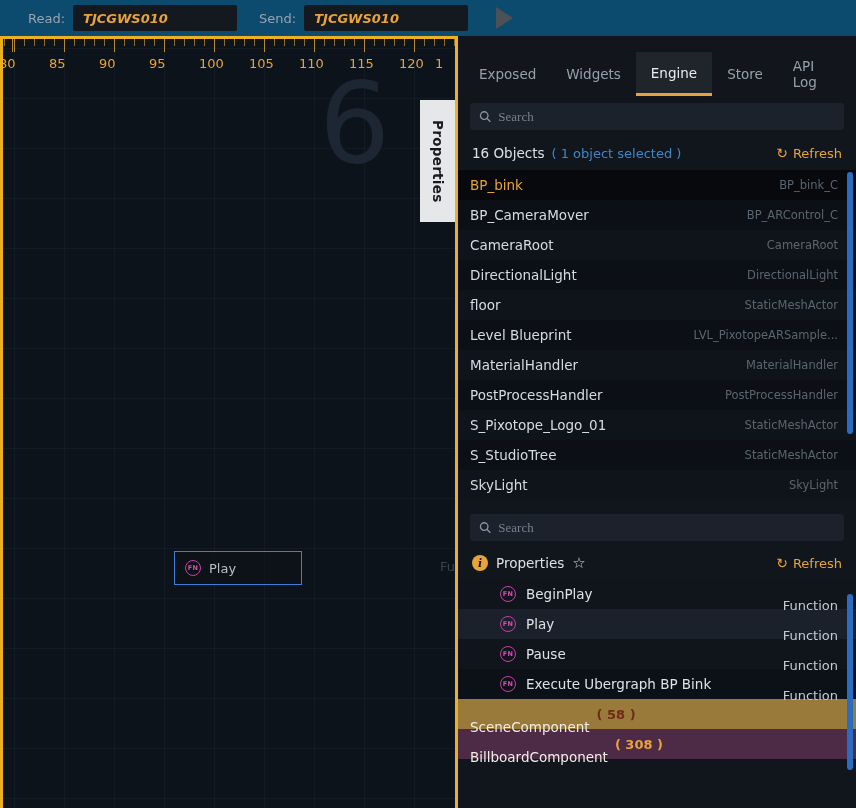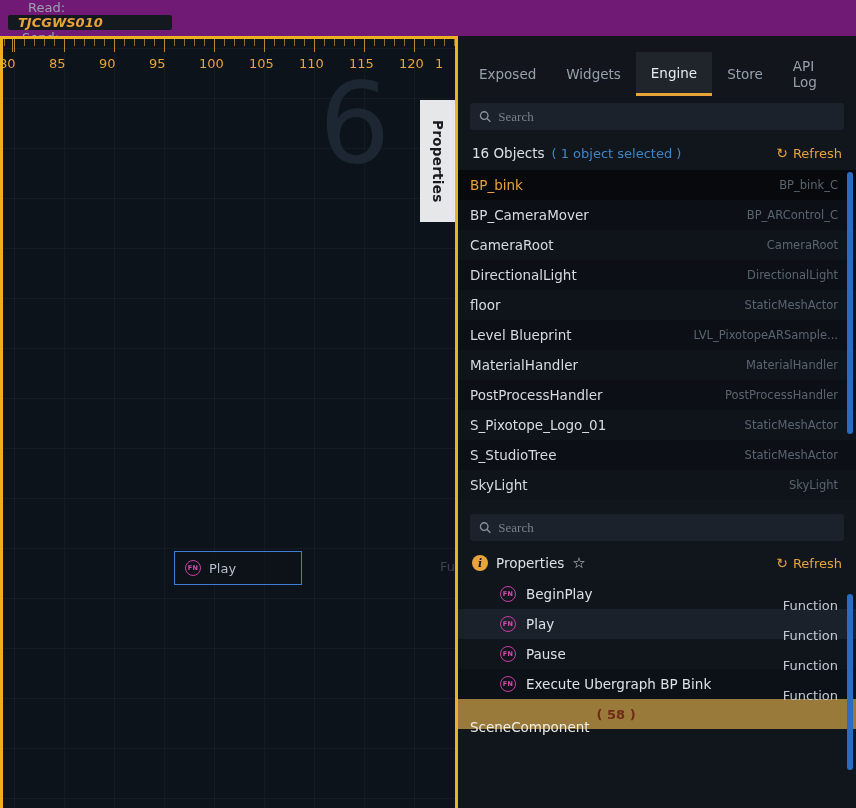--- a/index.html
+++ b/index.html
@@ -1,21 +1,21 @@
 <!DOCTYPE html>
 <html><head>
 <meta charset="utf-8">
 <style>
   * { margin:0; padding:0; box-sizing:border-box; }
   html,body { width:856px; height:808px; overflow:hidden; background:#0c1016;
     font-family:"DejaVu Sans","Liberation Sans",sans-serif; position:relative; }
 
   
-  .top-bar{position:absolute;left:0;top:0;width:856px;height:36px;background:#701a75;
-    display:flex;flex-direction:column;}
+  .top-bar{position:absolute;left:0;top:0;width:856px;height:36px;background:#0c4a6e;
+    display:flex;align-items:center;}
   .tb-label{color:#9aa3ad;font-size:13px;}
   .tb-input{height:26px;width:164px;background:#14181f;border:none;border-radius:2px;
     padding:0 10px;color:#e8a33b;font-style:italic;font-weight:bold;font-size:13px;
     font-family:inherit;outline:none;}
   .play-tri{width:0;height:0;border-left:17px solid #4c5158;border-top:11px solid transparent;
     border-bottom:11px solid transparent;margin-left:28px;cursor:pointer;}
 
   
   .canvas{position:absolute;left:0;top:36px;width:458px;height:772px;background:#0d131a;
     border:3px solid #edb021;border-bottom:none;overflow:hidden;}
@@ -272,15 +272,19 @@
       <span class="fn-icon">FN</span>
       <span class="func-name">Execute Ubergraph BP Bink</span>
       <span class="func-type">Function</span>
     </div>
   </div>
 
   <div class="section tan">
     <span class="section-title">SceneComponent</span>
     <span class="count">( 58 )</span>
   </div>
+  <div class="section plum">
+    <span class="section-title">BillboardComponent</span>
+    <span class="count">( 308 )</span>
+  </div>
 
   <div class="scrollbar sb2"></div>
 </div>
 
 </body></html>

